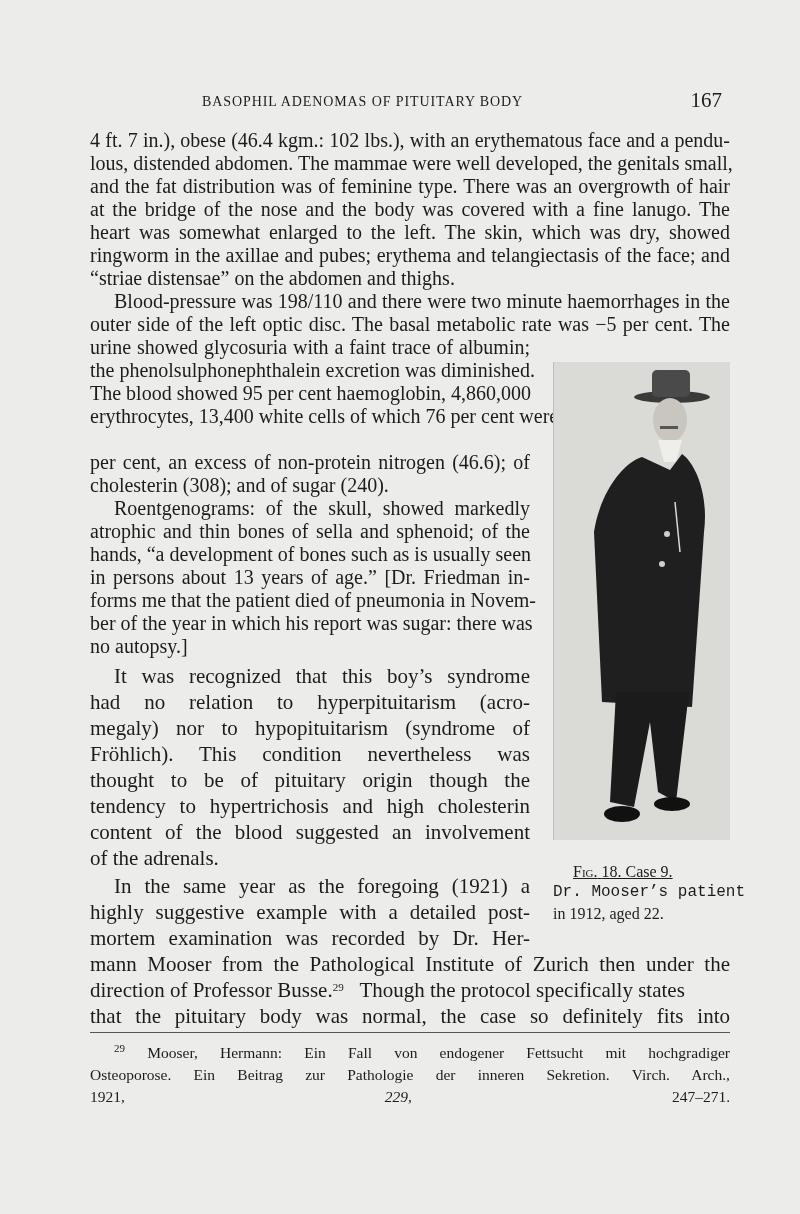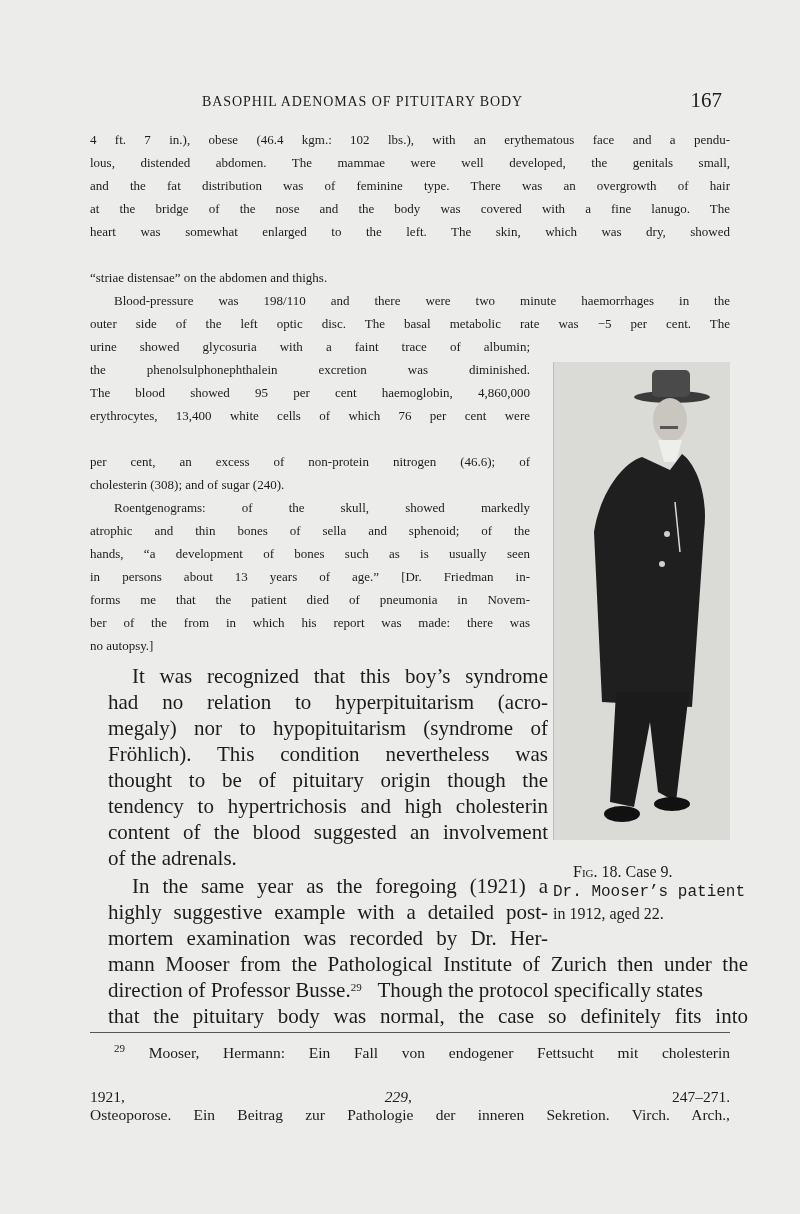--- a/index.html
+++ b/index.html
@@ -16,25 +16,25 @@
   }
   .running-title {
     position: absolute; left: 112px; top: 4px;
     font-size: 14px; letter-spacing: 0.9px;
   }
   .page-number {
     position: absolute; right: 8px; top: -2px;
     font-size: 21px;
   }
   .line {
-    position: absolute; white-space: nowrap; font-size: 13px; line-height: 22.5px;
+    position: absolute; white-space: nowrap; font-size: 20px; line-height: 22.5px;
   }
   .full { left: 90px; width: 640px; text-align: justify; text-align-last: justify; }
   .narrow { left: 90px; width: 440px; text-align: justify; text-align-last: justify; }
-  .large { font-size: 21px; line-height: 26px; margin-left: 18px; }
+  .large { font-size: 21px; line-height: 26px; }
   .last { text-align-last: left; }
   .indent { padding-left: 24px; box-sizing: border-box; }
   .figure {
     position: absolute; left: 553px; top: 362px; width: 176px; height: 478px;
     background: #d9d9d6;
     border-left: 1px solid #bdbdb9;
   }
   .caption {
     position: absolute; left: 553px; font-size: 16px; line-height: 21px; white-space: nowrap;
   }
@@ -53,37 +53,38 @@
   <div class="running-head">
     <span class="running-title">BASOPHIL ADENOMAS OF PITUITARY BODY</span>
     <span class="page-number">167</span>
   </div>
 
   <div class="line full" style="top:129px">4 ft. 7 in.), obese (46.4 kgm.: 102 lbs.), with an erythematous face and a pendu-</div>
   <div class="line full" style="top:152px">lous, distended abdomen.  The mammae were well developed, the genitals small,</div>
   <div class="line full" style="top:198px">at the bridge of the nose and the body was covered with a fine lanugo.  The</div>
   <div class="line full" style="top:175px">and the fat distribution was of feminine type.  There was an overgrowth of hair</div>
   <div class="line full" style="top:221px">heart was somewhat enlarged to the left.  The skin, which was dry, showed</div>
+  <div class="line full" style="top:244px">ringworm in the axillae and pubes; erythema and telangiectasis of the face; and</div>
   <div class="line full last" style="top:267px">“striae distensae” on the abdomen and thighs.</div>
 
   <div class="line full indent" style="top:290px">Blood-pressure was 198/110 and there were two minute haemorrhages in the</div>
   <div class="line full" style="top:313px">outer side of the left optic disc.  The basal metabolic rate was −5 per cent.  The</div>
   <div class="line narrow" style="top:336px">urine showed glycosuria with a faint trace of albumin;</div>
   <div class="line narrow" style="top:359px">the phenolsulphonephthalein excretion was diminished.</div>
   <div class="line narrow" style="top:382px">The blood showed 95 per cent haemoglobin, 4,860,000</div>
   <div class="line narrow" style="top:405px">erythrocytes, 13,400 white cells of which 76 per cent were</div>
   <div class="line narrow" style="top:451px">per cent, an excess of non-protein nitrogen (46.6); of</div>
   <div class="line narrow last" style="top:474px">cholesterin (308); and of sugar (240).</div>
 
   <div class="line narrow indent" style="top:497px">Roentgenograms: of the skull, showed markedly</div>
   <div class="line narrow" style="top:520px">atrophic and thin bones of sella and sphenoid; of the</div>
   <div class="line narrow" style="top:543px">hands, “a development of bones such as is usually seen</div>
   <div class="line narrow" style="top:566px">in persons about 13 years of age.”  [Dr. Friedman in-</div>
   <div class="line narrow" style="top:589px">forms me that the patient died of pneumonia in Novem-</div>
-  <div class="line narrow" style="top:612px">ber of the from in which his report was made: there was</div>
+  <div class="line narrow" style="top:612px">ber of the year in which his report was sugar: there was</div>
   <div class="line narrow last" style="top:635px">no autopsy.]</div>
 
   <div class="line narrow large indent" style="top:663px">It was recognized that this boy’s syndrome</div>
   <div class="line narrow large" style="top:689px">had no relation to hyperpituitarism (acro-</div>
   <div class="line narrow large" style="top:715px">megaly) nor to hypopituitarism (syndrome of</div>
   <div class="line narrow large" style="top:741px">Fröhlich).  This condition nevertheless was</div>
   <div class="line narrow large" style="top:767px">thought to be of pituitary origin though the</div>
   <div class="line narrow large" style="top:793px">tendency to hypertrichosis and high cholesterin</div>
   <div class="line narrow large" style="top:819px">content of the blood suggested an involvement</div>
   <div class="line narrow large last" style="top:845px">of the adrenals.</div>
@@ -112,22 +113,22 @@
       <path d="M62,330 L56,440 L80,445 L96,360 L104,430 L122,440 L135,330 Z" fill="#1b1b1b"></path>
 
       <ellipse cx="68" cy="452" rx="18" ry="8" fill="#111"></ellipse>
       <ellipse cx="118" cy="442" rx="18" ry="7" fill="#111"></ellipse>
 
       <circle cx="113" cy="172" r="3" fill="#cfcfcf"></circle>
       <circle cx="108" cy="202" r="3" fill="#cfcfcf"></circle>
       <line x1="121" y1="140" x2="126" y2="190" stroke="#d8d8d8" stroke-width="1.5"></line>
     </svg>
   </div>
-  <div class="caption" style="top:861px; left:573px;"><span class="sc">Fig.</span> <span>18.  Case 9.</span></div>
+  <div class="caption" style="top:861px; left:573px;text-decoration:underline;"><span class="sc">Fig.</span> <span>18.  Case 9.</span></div>
   <div class="caption" style="top:882px;font-family:Liberation Mono, monospace;">Dr. Mooser’s patient</div>
   <div class="caption" style="top:903px;">in 1912, aged 22.</div>
 
   <div class="rule"></div>
-  <div class="fn full" style="top:1042px; padding-left:24px; box-sizing:border-box; text-align:justify; text-align-last:justify;"><sup>29</sup>&nbsp;<span>Mooser, Hermann: Ein Fall von endogener Fettsucht mit cholesterin</span></div>
-  <div class="fn full" style="top:1064px; text-align:justify; text-align-last:justify;margin-top:40px;">Osteoporose.  Ein Beitrag zur Pathologie der inneren Sekretion.  Virch. Arch.,</div>
+  <div class="fn full" style="top:1042px; padding-left:24px; box-sizing:border-box; text-align:justify; text-align-last:justify;"><sup>29</sup>&nbsp;<span>Mooser, Hermann: Ein Fall von endogener Fettsucht mit hochgradiger</span></div>
+  <div class="fn full" style="top:1064px; text-align:justify; text-align-last:justify;">Osteoporose.  Ein Beitrag zur Pathologie der inneren Sekretion.  Virch. Arch.,</div>
   <div class="fn full" style="top:1086px;"><span>1921, </span><i>229</i><span>, 247–271.</span></div>
 
 </div>
 
 </body></html>

